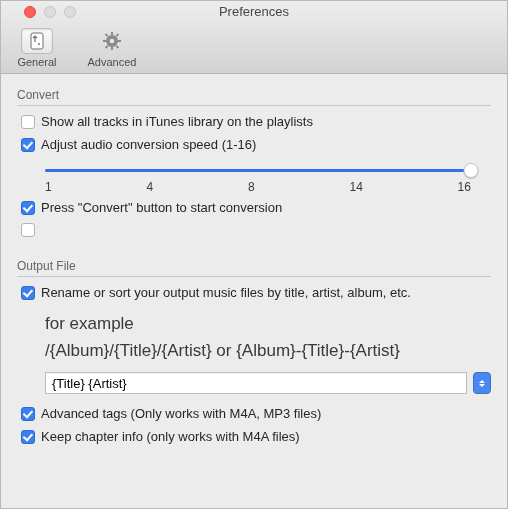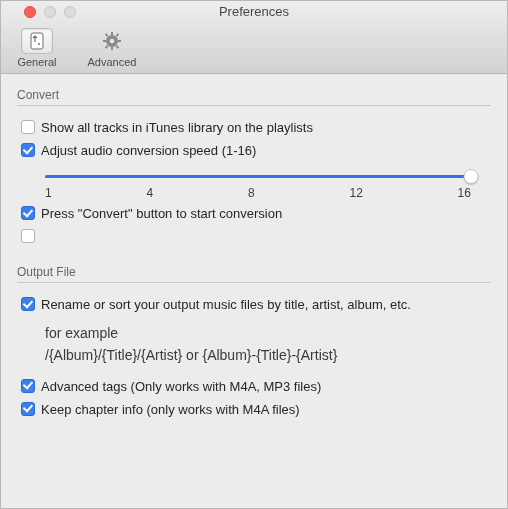--- a/index.html
+++ b/index.html
@@ -59,25 +59,25 @@
   }
   .content {
     padding: 14px 16px 12px 16px;
     background: #ececec;
   }
   .section { margin-bottom: 18px; }
   .section-title {
     font-size: 12px; color: #666;
     border-bottom: 1px solid #c8c8c8;
     padding-bottom: 3px;
-    margin-bottom: 10px;
+    margin-bottom: 4px;
   }
   .row {
     display: flex;
-    align-items: flex-start;
+    align-items: flex-end;
     padding: 4px 0 4px 4px;
   }
   .checkbox {
     width: 14px; height: 14px;
     border: 1px solid #b3b3b3;
     border-radius: 3px;
     background: #fff;
     display: inline-flex; align-items: center; justify-content: center;
     margin-right: 6px;
     flex-shrink: 0;
@@ -114,21 +114,21 @@
     background: #fff; border: 1px solid #c5c5c5;
     box-shadow: 0 1px 1px rgba(0,0,0,0.2);
     transform: translateX(-50%);
   }
   .slider-ticks {
     display: flex; justify-content: space-between;
     font-size: 12px; color: #3c3c3c;
   }
   .example {
     margin: 6px 0 8px 28px;
-    font-size: 14px; color: #3a3a3a;
+    font-size: 17px; color: #3a3a3a;
     line-height: 1.6;
   }
   .input-row {
     margin: 4px 0 8px 28px;
     display: flex; align-items: stretch;
     gap: 6px;
   }
   .text-input {
     flex: 1;
     height: 22px;
@@ -215,21 +215,21 @@
     <div class="slider-wrap">
       <div class="slider">
         <div class="slider-track"></div>
         <div class="slider-fill" style="width:100%;"></div>
         <div class="slider-knob" style="left:100%;"></div>
       </div>
       <div class="slider-ticks">
         <span>1</span>
         <span>4</span>
         <span>8</span>
-        <span>12</span>
+        <span>14</span>
         <span>16</span>
       </div>
     </div>
 
     <div class="row">
       <span class="checkbox checked"></span>
       <span class="label">Press "Convert" button to start conversion</span>
     </div>
 
     <div class="row">
@@ -243,20 +243,27 @@
     <div class="row">
       <span class="checkbox checked"></span>
       <span class="label">Rename or sort your output music files by title, artist, album, etc.</span>
     </div>
 
     <div class="example">
       <div>for example</div>
       <div>/{Album}/{Title}/{Artist} or {Album}-{Title}-{Artist}</div>
     </div>
 
+    <div class="input-row">
+      <input class="text-input" type="text" value="{Title} {Artist}" style="">
+      <div class="dropdown-btn">
+        <span class="arrow-up"></span>
+        <span class="arrow-down"></span>
+      </div>
+    </div>
 
     <div class="row">
       <span class="checkbox checked"></span>
       <span class="label">Advanced tags (Only works with M4A, MP3 files)</span>
     </div>
 
     <div class="row">
       <span class="checkbox checked"></span>
       <span class="label">Keep chapter info (only works with  M4A files)</span>
     </div>

